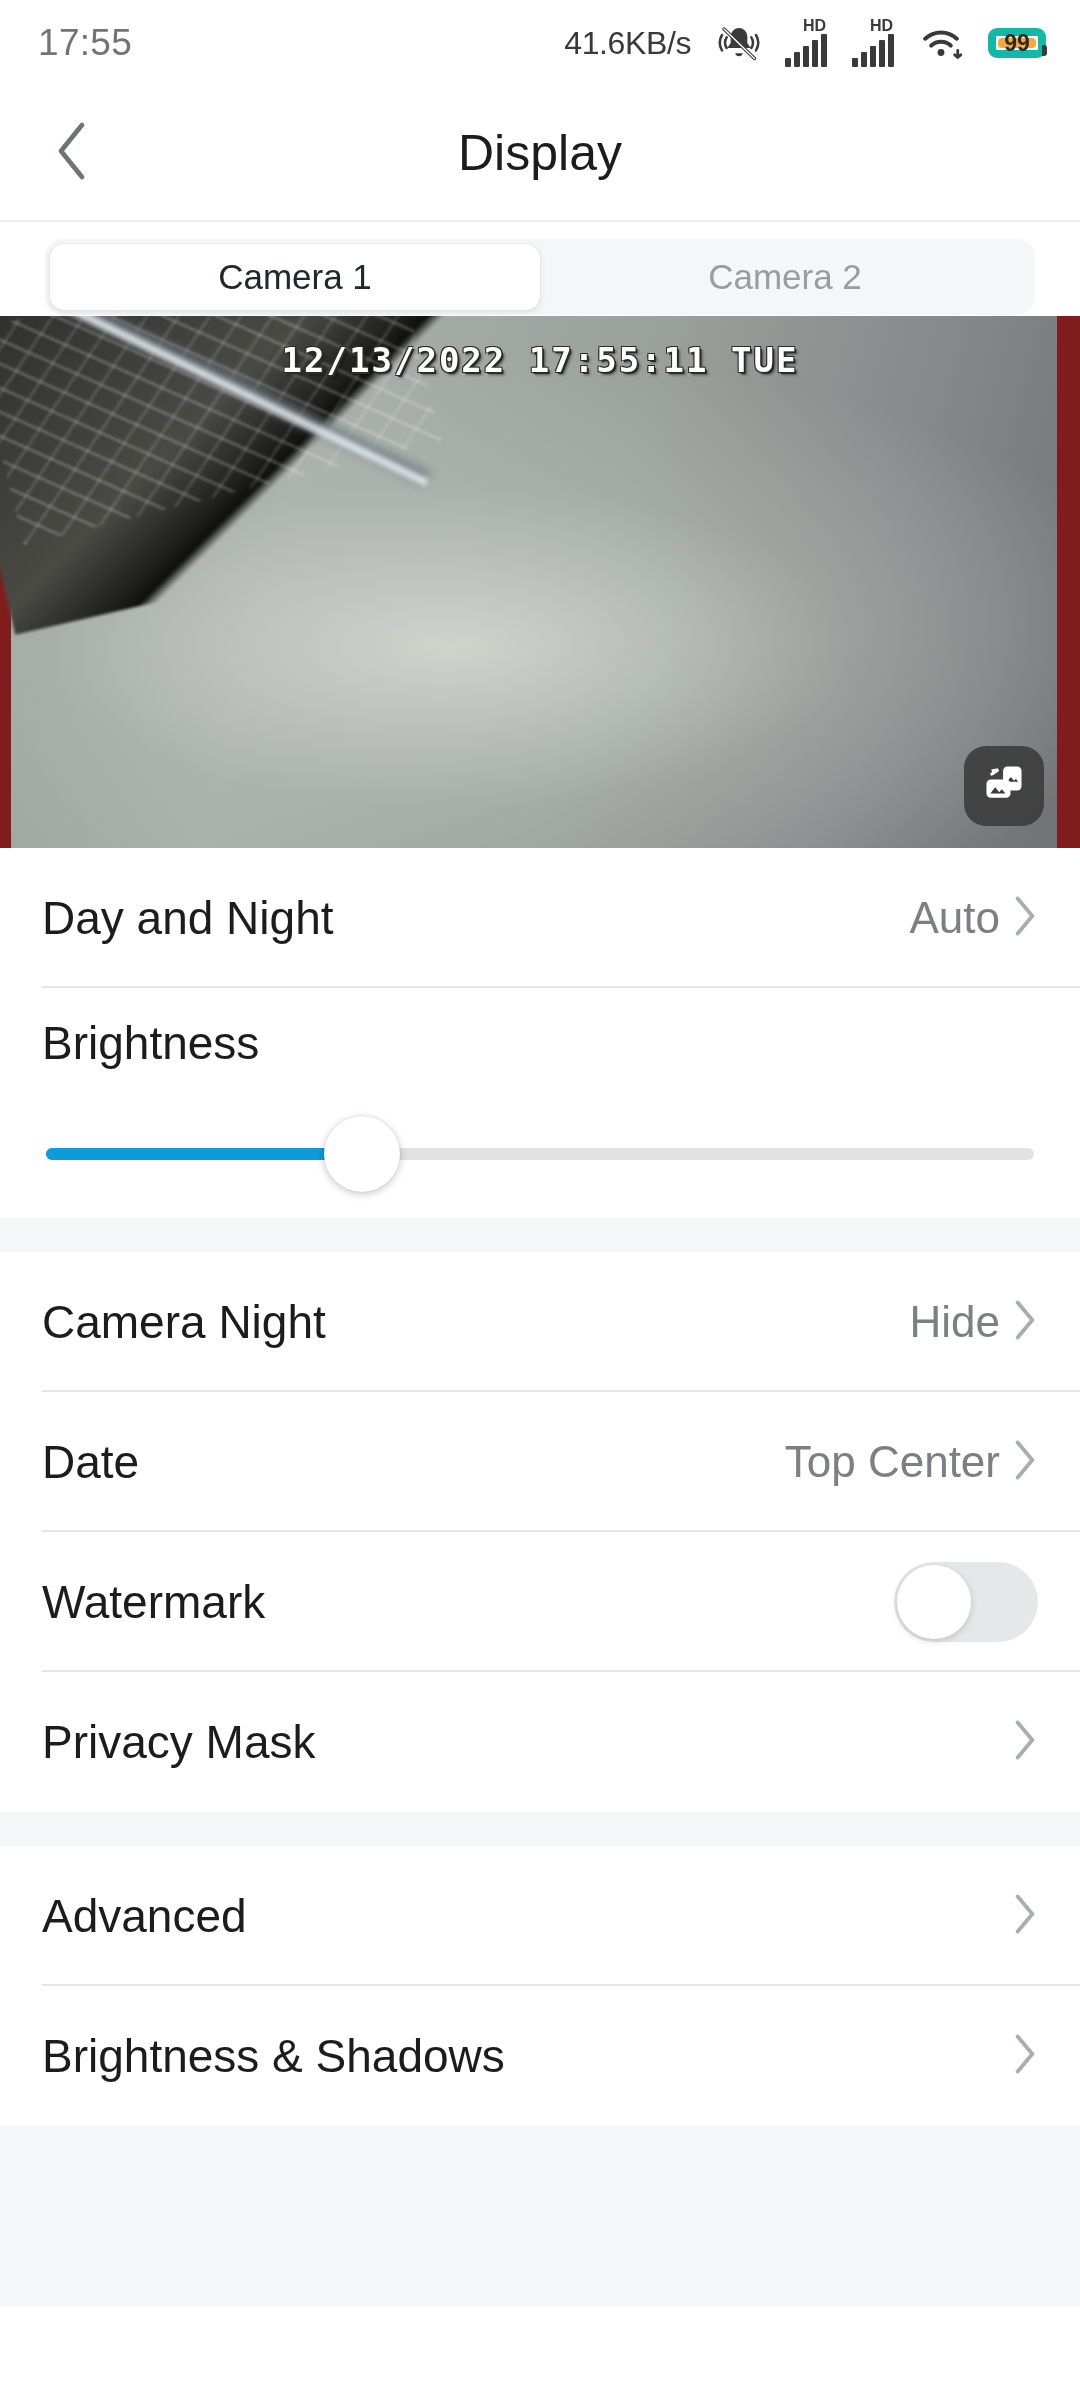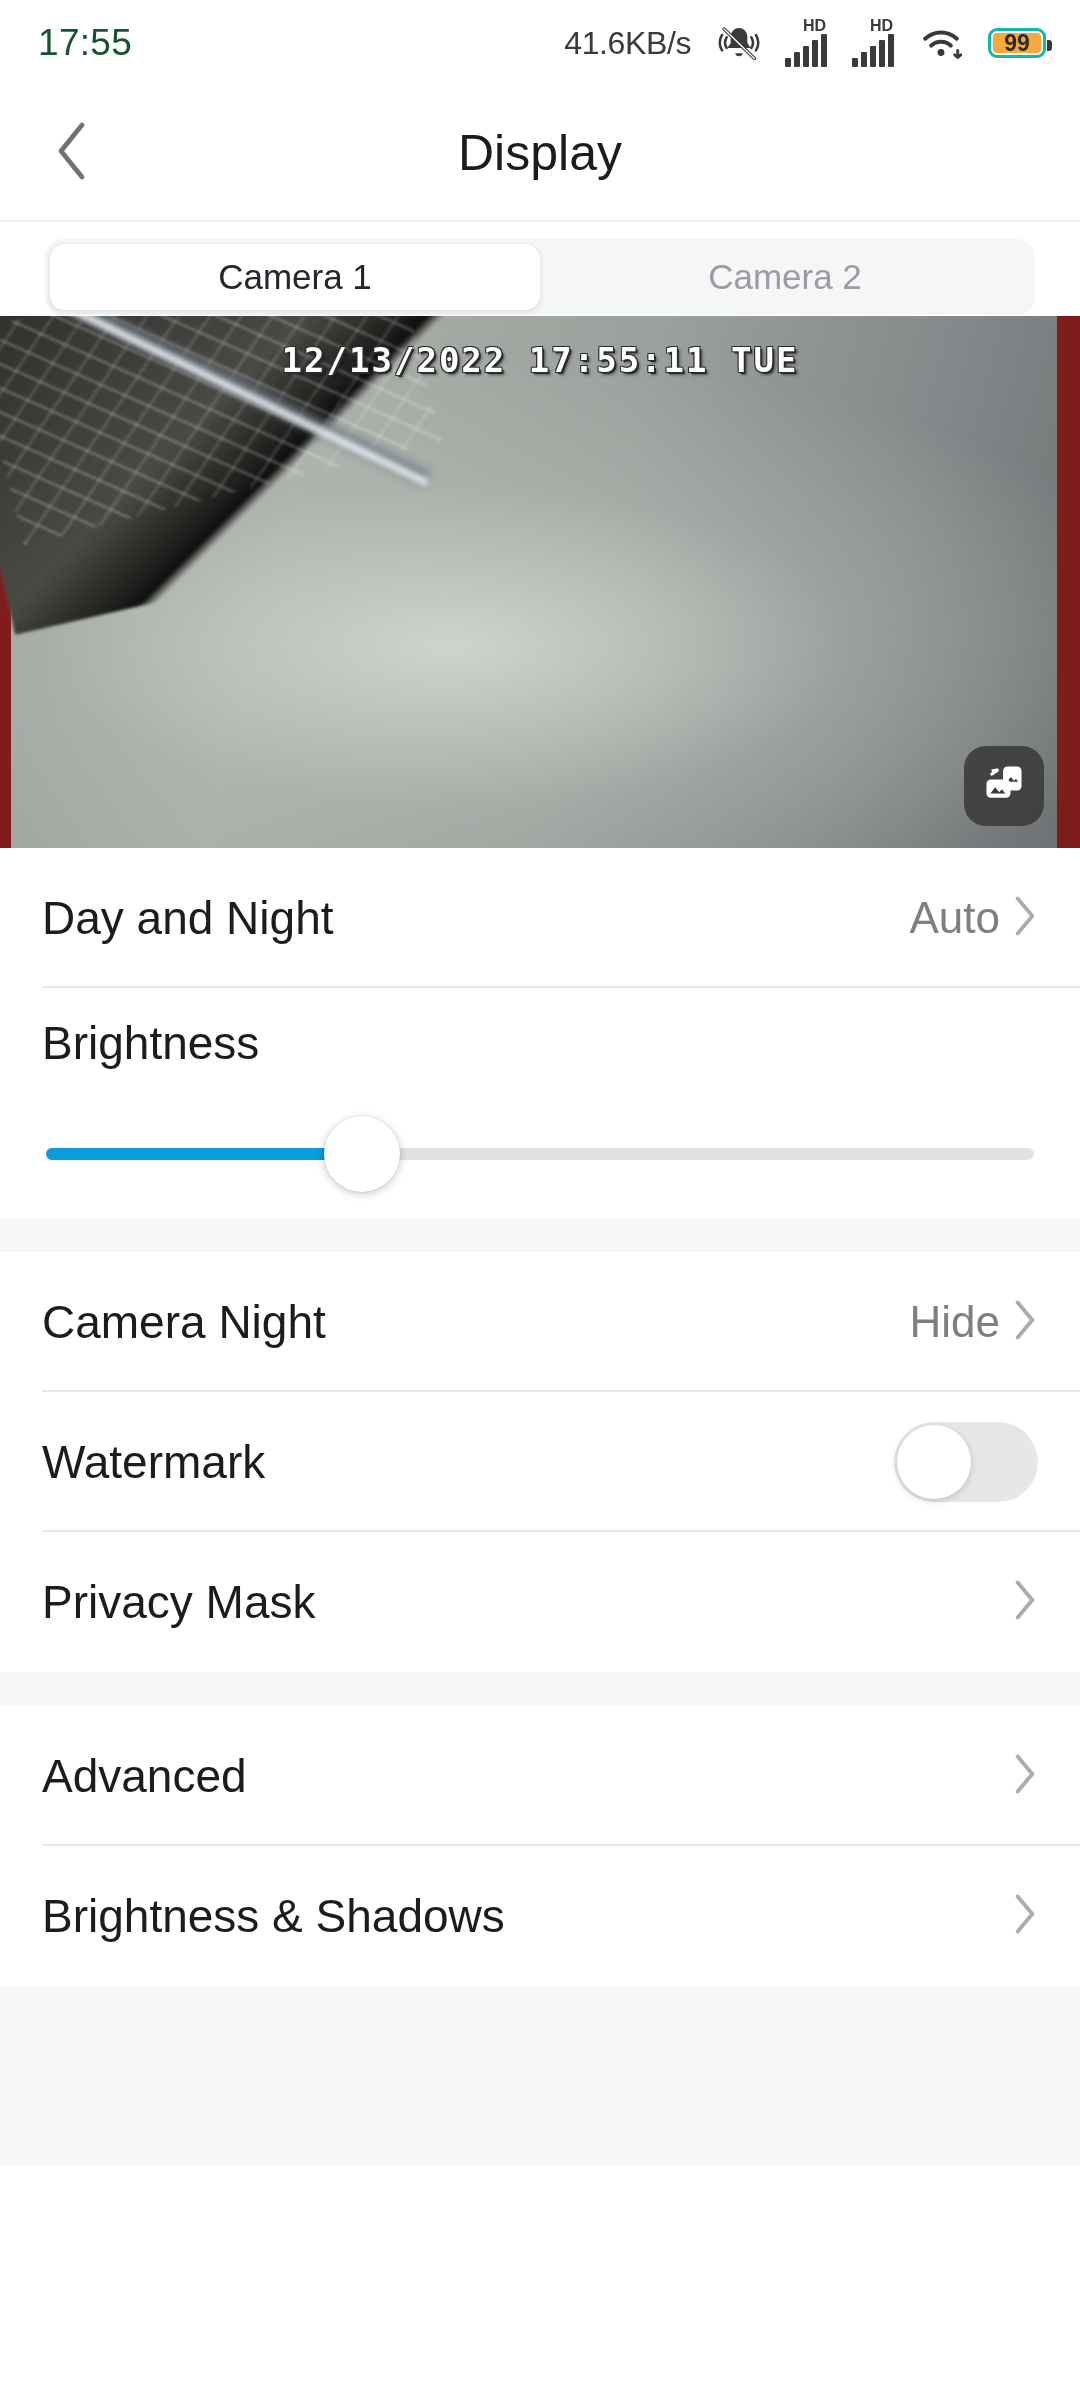--- a/index.html
+++ b/index.html
@@ -11,36 +11,36 @@
   }
   .phone { position: relative; width: 1080px; height: 2400px; background: #ffffff; }
 
   
   .statusbar {
     height: 86px; width: 100%;
     display: flex; align-items: center;
     padding: 0 34px 0 38px;
     background: #ffffff;
   }
-  .sb-clock { font-size: 37px; color: #14532d; letter-spacing: 0.3px; }
+  .sb-clock { font-size: 37px; color: #737373; letter-spacing: 0.3px; }
   .sb-right { margin-left: auto; display: flex; align-items: center; gap: 25px; }
   .sb-net { font-size: 32px; color: #3a3a3a; letter-spacing: -0.4px; margin-right: 2px; }
   .sb-icon { display: flex; align-items: flex-end; }
   .sig-wrap { position: relative; display: flex; align-items: flex-end; padding-top: 14px; }
   .sig-hd { position: absolute; top: -2px; left: 18px; font-size: 16px; font-weight: 700; color: #3a3a3a; line-height: 1; }
   .sig-bars { display: flex; align-items: flex-end; gap: 3px; }
   .sig-bars i { display: block; width: 6px; background: #3a3a3a; border-radius: 1px; }
   .sig-bars i:nth-child(1) { height: 9px; }
   .sig-bars i:nth-child(2) { height: 15px; }
   .sig-bars i:nth-child(3) { height: 21px; }
   .sig-bars i:nth-child(4) { height: 27px; }
   .sig-bars i:nth-child(5) { height: 33px; }
   .batt {
     position: relative; width: 58px; height: 30px;
-    border: 3px solid #14b8a6; border-radius: 9px;
+    border: 8px solid #14b8a6; border-radius: 9px;
     display: flex; align-items: center; justify-content: center;
   }
   .batt::after {
     content: ""; position: absolute; right: -9px; top: 9px;
     width: 5px; height: 11px; background: #3a3a3a; border-radius: 0 3px 3px 0;
   }
   .batt-fill {
     position: absolute; left: 2px; top: 2px; bottom: 2px; right: 2px;
     background: #f5a93c; border-radius: 4px;
   }
@@ -306,20 +306,32 @@
         <div class="row-value">Hide</div>
         <span class="chev">
           <svg width="26" height="44" viewBox="0 0 14 24">
             <path d="M3 2.5 11 12 3 21.5" stroke="#a9adb3" stroke-width="2.1" fill="none" stroke-linecap="round" stroke-linejoin="round"></path>
           </svg>
         </span>
       </div>
       <div class="sep"></div>
     </div>
 
+    <div class="row">
+      <div class="row-label">Date</div>
+      <div class="row-right">
+        <div class="row-value">Top Center</div>
+        <span class="chev">
+          <svg width="26" height="44" viewBox="0 0 14 24">
+            <path d="M3 2.5 11 12 3 21.5" stroke="#a9adb3" stroke-width="2.1" fill="none" stroke-linecap="round" stroke-linejoin="round"></path>
+          </svg>
+        </span>
+      </div>
+      <div class="sep"></div>
+    </div>
 
     <div class="row">
       <div class="row-label">Watermark</div>
       <div class="row-right">
         <div class="toggle">
           <div class="knob"></div>
         </div>
       </div>
       <div class="sep"></div>
     </div>

